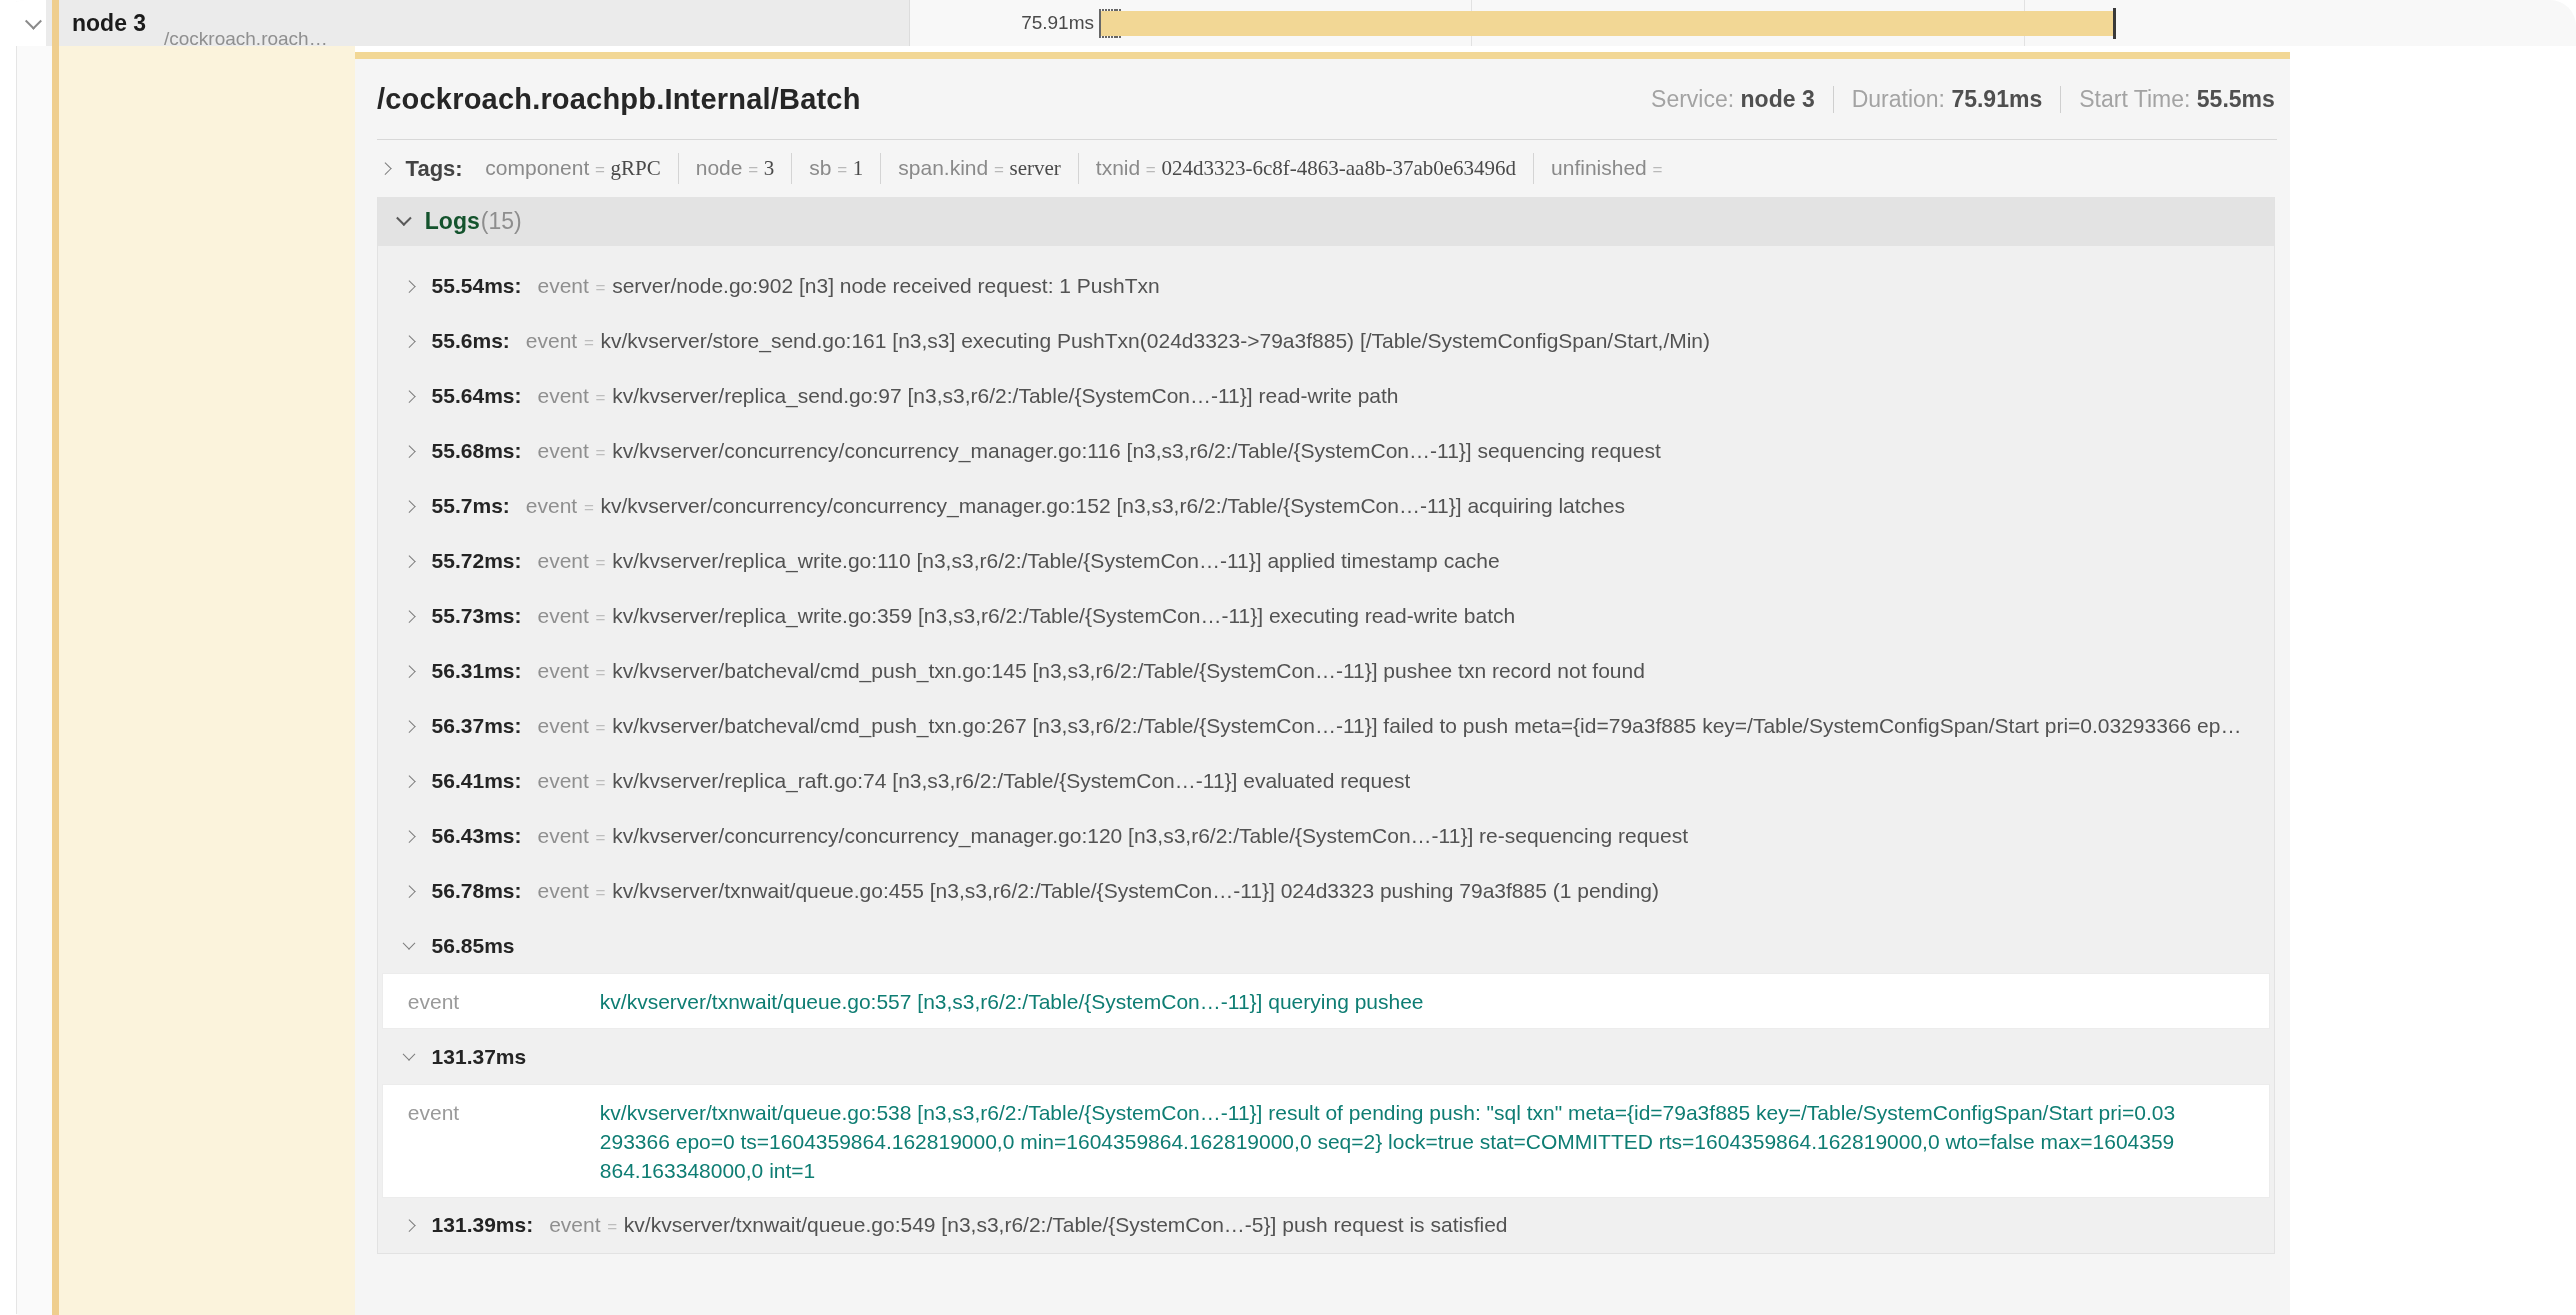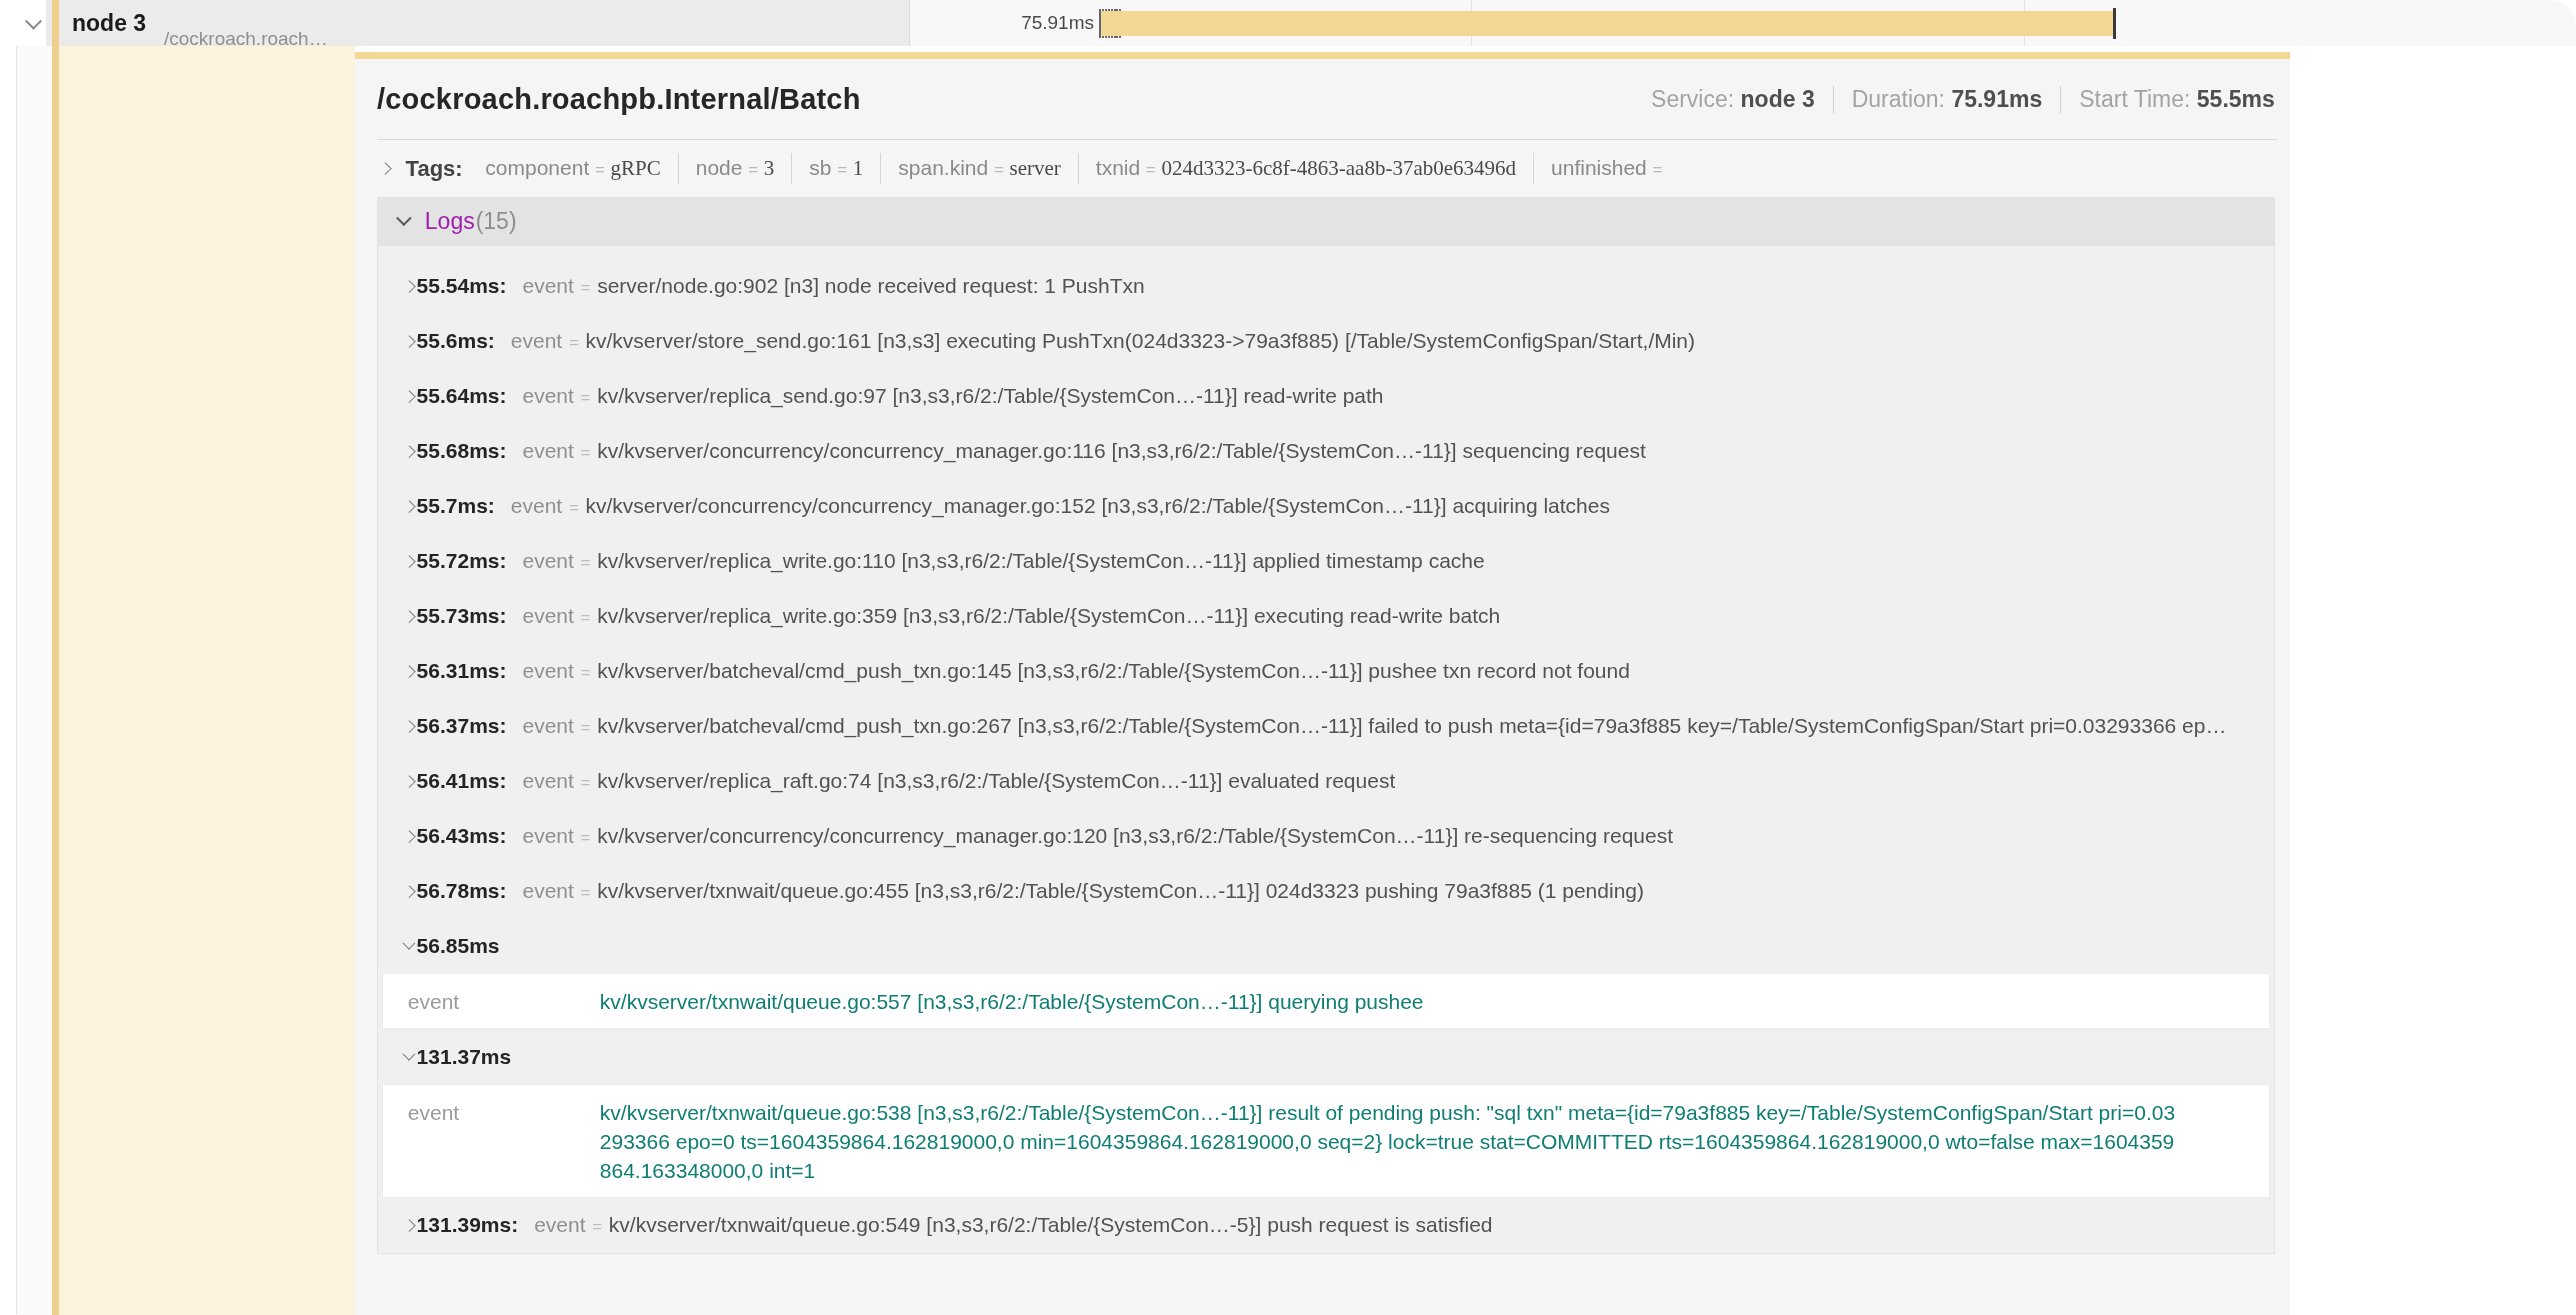--- a/index.html
+++ b/index.html
@@ -40,25 +40,25 @@
   
   .tags-row { display:flex; align-items:center; height:57px; padding-left:26px; font-size:21px; }
   .tags-label { font-weight:bold; color:#434343; font-size:22px; margin-left:16px; }
   .tags-list { display:flex; align-items:center; margin-left:5.7px; }
   .tag { padding:0 17px; line-height:29px; white-space:nowrap; }
   .tag + .tag { border-left:1px solid #d4d4d4; }
   .tag-key { color:#8a8a8a; } .tag-eq { color:#b9b9b9; font-size:17px; padding:0 5.7px; } .tag-val { color:#4a4a4a;font-family:Liberation Serif, serif; }
   
   .logs { margin:0 15.3px 0 22px; background:#f0f0f0; border:1px solid #e2e2e2; border-top:none; }
   .logs-head { height:49px; background:#e3e3e3; display:flex; align-items:center; padding-left:21px; font-size:23px; }
-  .logs-title { font-weight:normal; color:#a21caf; margin-left:15.3px; }
+  .logs-title { font-weight:bold; color:#14532d; margin-left:15.3px; }
   .logs-count { color:#8e8e8e; margin-left:1px; }
   .logs-body { padding-top:12.4px; }
   .log-row { height:55px; display:flex; align-items:center; padding:0 29px 0 27px; overflow:hidden; }
-  .log-text { margin-left:3px; white-space:nowrap; overflow:hidden; text-overflow:ellipsis;text-align:center; }
+  .log-text { margin-left:18px; white-space:nowrap; overflow:hidden; text-overflow:ellipsis;text-align:center; }
   .lt { font-weight:bold; font-size:21px; color:#242424; }
   .lk { font-size:21px; color:#8f8f8f; margin-left:16px; }
   .leq { font-size:17px; color:#bdbdbd; margin:0 6.7px; }
   .lv { font-size:21px; color:#525252; }
   .log-box { margin:0 3.8px; background:#fff; border:1px solid #ececec; padding:12.4px 0; display:flex; }
   .kv-key { width:217px; padding-left:25px; font-size:21px; color:#9a9a9a; line-height:29px; flex:none; }
   .kv-val { font-family:Liberation Sans, sans-serif; font-size:21px; line-height:29px;
             color:#0E7D73; width:135ch; max-width:1830px; word-break:break-all; }
   .logs-footer { padding:9.5px 0 14.3px 8.6px; font-size:18px; color:#9c9c9c; }
   

